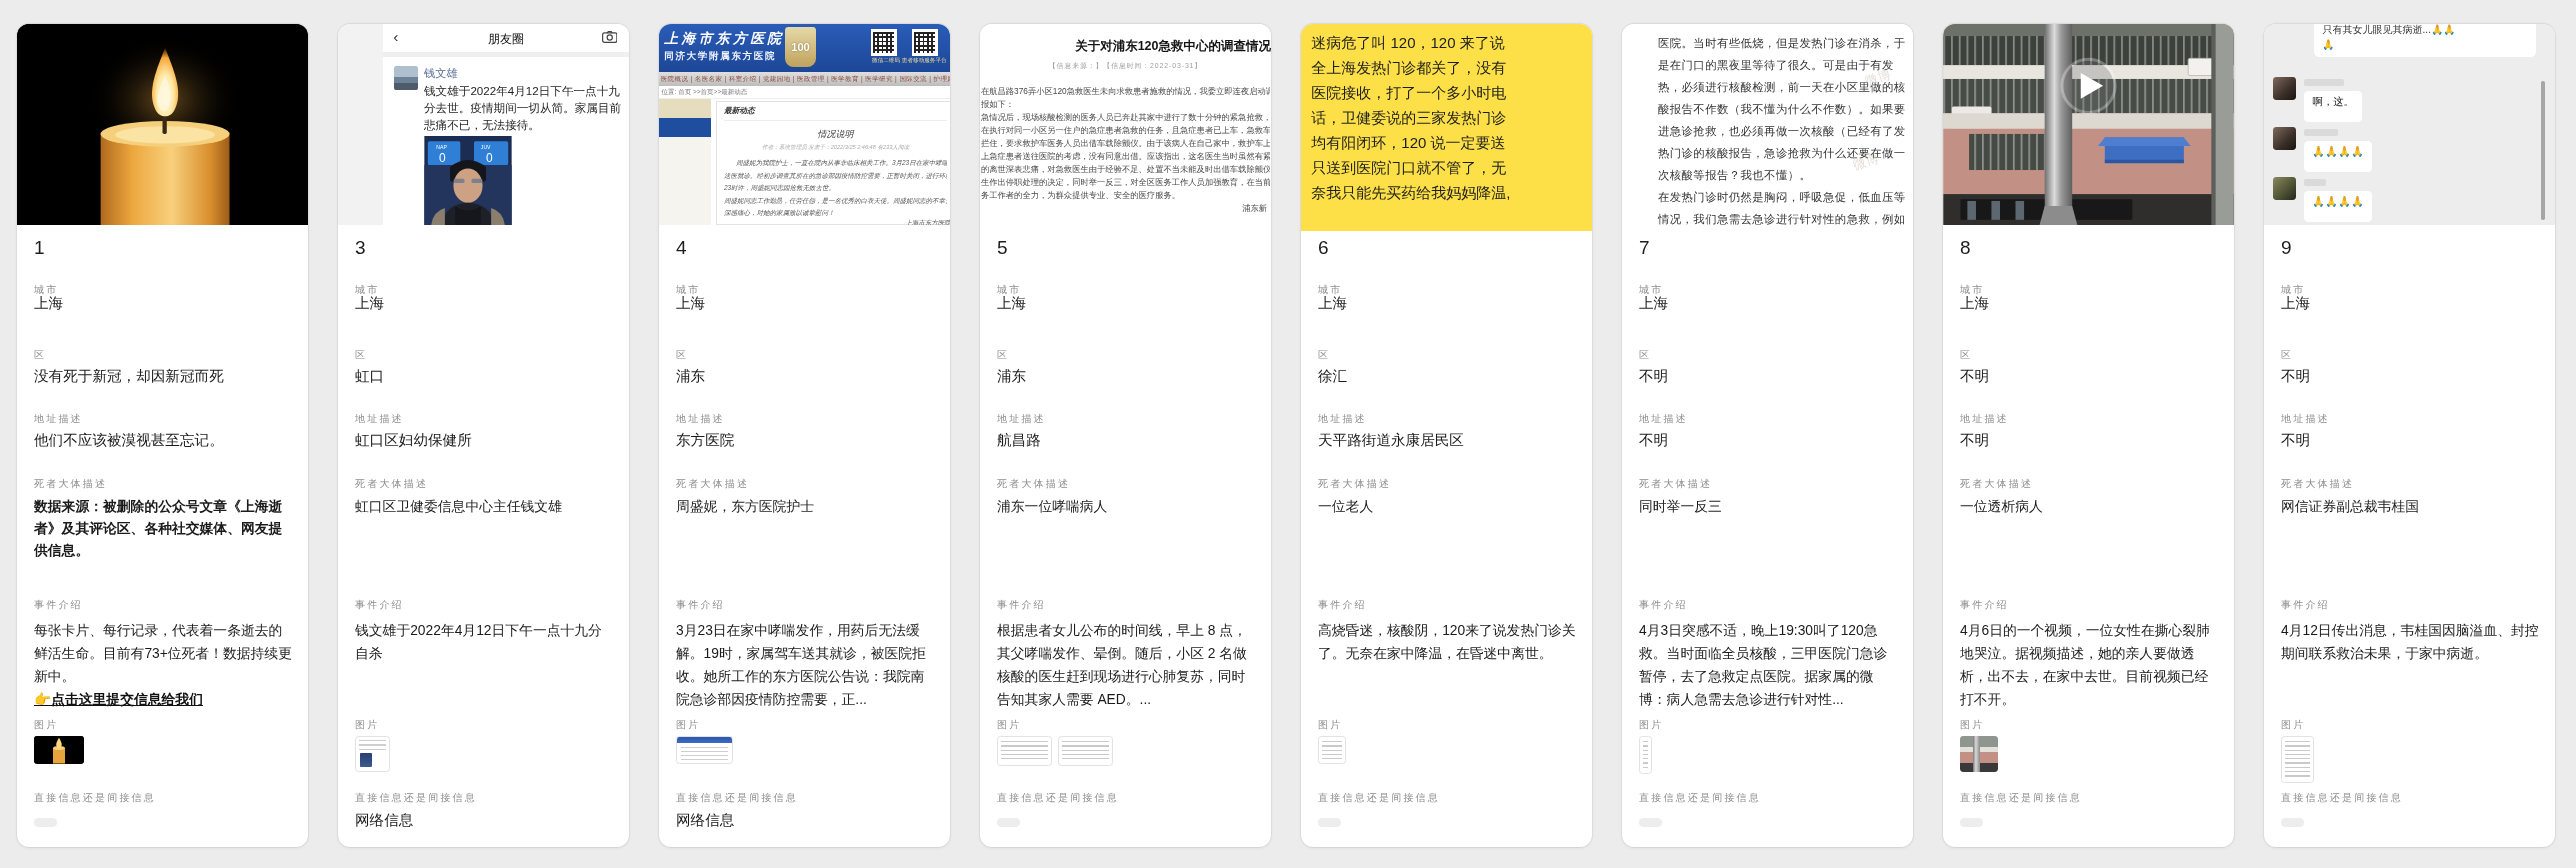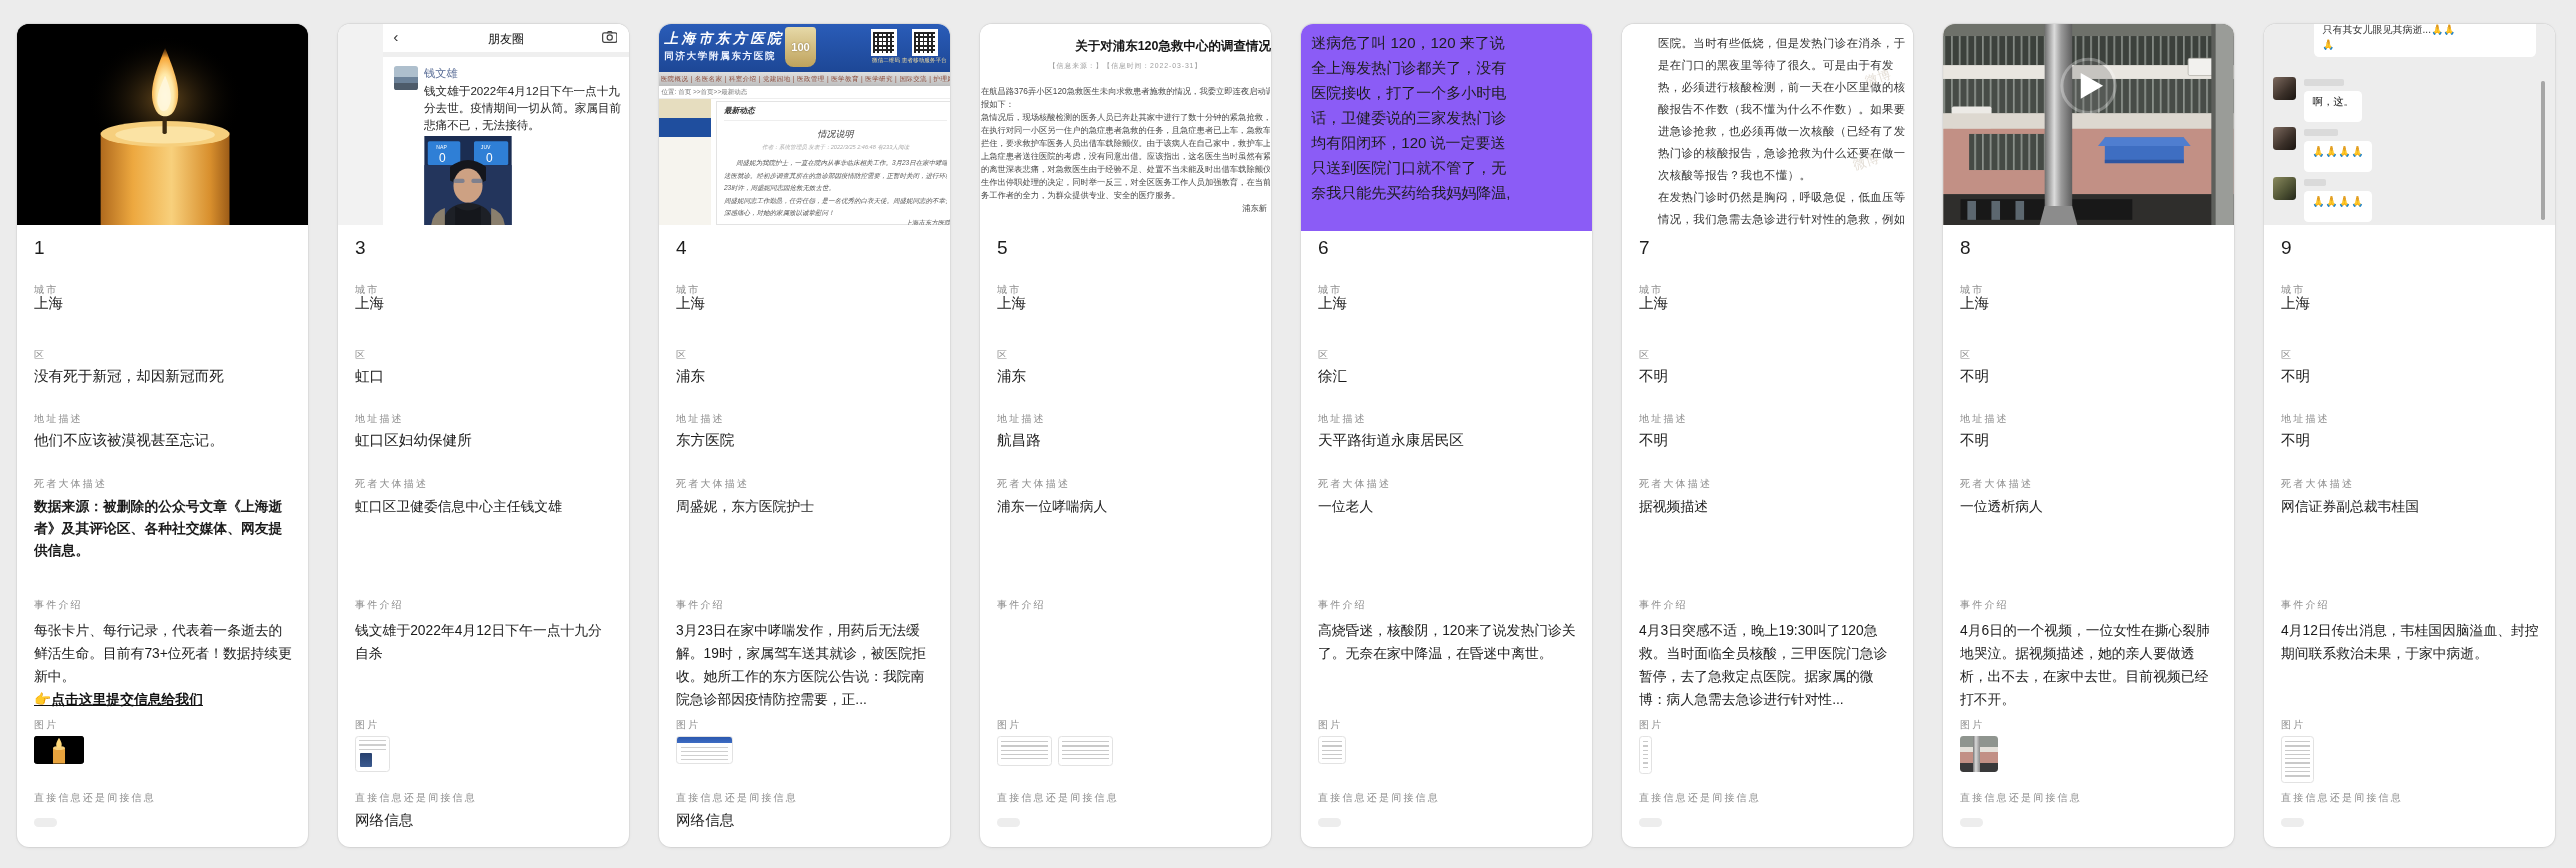--- a/index.html
+++ b/index.html
@@ -121,21 +121,21 @@
 
   
   .cv-rep{background:#fff;}
   .cv-rep .t{margin-top:13.8px;text-align:right;font-size:12.5px;font-weight:700;color:#141414;}
   .cv-rep .m{margin-top:6px;text-align:center;font-size:6.9px;color:#9c9c9c;letter-spacing:0.9px;}
   .cv-rep .body{margin-top:13.8px;padding:0 0.9px;}
   .cv-rep .ln{font-size:8.3px;color:#484848;line-height:13px;white-space:nowrap;overflow:hidden;}
   .cv-rep .sg{font-size:8.3px;color:#484848;line-height:13px;text-align:right;padding-right:3px;}
 
   
-  .cv-txt1{background:#8b5cf6;padding:6px 3.4px 0 10.3px;}
+  .cv-txt1{background:#fde047;padding:6px 3.4px 0 10.3px;}
   .cv-txt1 .ln{font-size:15px;line-height:25px;color:#1d1d1d;white-space:nowrap;overflow:hidden;}
   .cv-txt2{background:#fff;padding:7.7px 3.4px 0 12px;}
   .cv-txt2 .ln{font-size:11.4px;line-height:22px;color:#333;white-space:nowrap;overflow:hidden;letter-spacing:0.4px;padding-left:24px;}
   .wm{position:absolute;font-size:13px;color:rgba(187,172,152,.4);transform:rotate(-18deg);}
 
   
   .cv-chat{background:#ededed;}
   .cv-chat .b0{position:absolute;left:50px;top:-6.9px;width:205px;background:#fff;border-radius:5.2px;
     padding:6px 8.6px 5.2px 8.6px;font-size:10px;line-height:14.6px;color:#333;}
   .cv-chat .av{position:absolute;left:8.6px;width:23px;height:23px;border-radius:3.4px;}
@@ -342,20 +342,21 @@
     <div class="num">5</div>
     <div class="lbl l1">城市</div>
     <div class="val v1 v-one">上海</div>
     <div class="lbl l2">区</div>
     <div class="val v2 v-one">浦东</div>
     <div class="lbl l3">地址描述</div>
     <div class="val v3 v-one">航昌路</div>
     <div class="lbl l4">死者大体描述</div>
     <div class="val v4">浦东一位哮喘病人</div>
     <div class="lbl l5">事件介绍</div>
+    <div class="val v5">根据患者女儿公布的时间线，早上 8 点，其父哮喘发作、晕倒。随后，小区 2 名做核酸的医生赶到现场进行心肺复苏，同时告知其家人需要 AED。...</div>
     <div class="lbl l6">图片</div>
     <div class="thumbs">
       <div class="thumb th-lines t-doc"></div>
       <div class="thumb th-lines t-doc"></div>
     </div>
     <div class="lbl l7">直接信息还是间接信息</div>
     <div class="pill"></div>
   </div>
 
   <div class="card">
@@ -402,21 +403,21 @@
       <div class="wm" style="right:34px;top:129px;">微博</div>
     </div>
     <div class="num">7</div>
     <div class="lbl l1">城市</div>
     <div class="val v1 v-one">上海</div>
     <div class="lbl l2">区</div>
     <div class="val v2 v-one">不明</div>
     <div class="lbl l3">地址描述</div>
     <div class="val v3 v-one">不明</div>
     <div class="lbl l4">死者大体描述</div>
-    <div class="val v4">据视频描述</div>
+    <div class="val v4">同时举一反三</div>
     <div class="lbl l5">事件介绍</div>
     <div class="val v5">4月3日突感不适，晚上19:30叫了120急救。当时面临全员核酸，三甲医院门急诊暂停，去了急救定点医院。据家属的微博：病人急需去急诊进行针对性...</div>
     <div class="lbl l6">图片</div>
     <div class="thumbs">
       <div class="thumb th-lines t-sliver"></div>
     </div>
     <div class="lbl l7">直接信息还是间接信息</div>
     <div class="pill"></div>
   </div>
 

